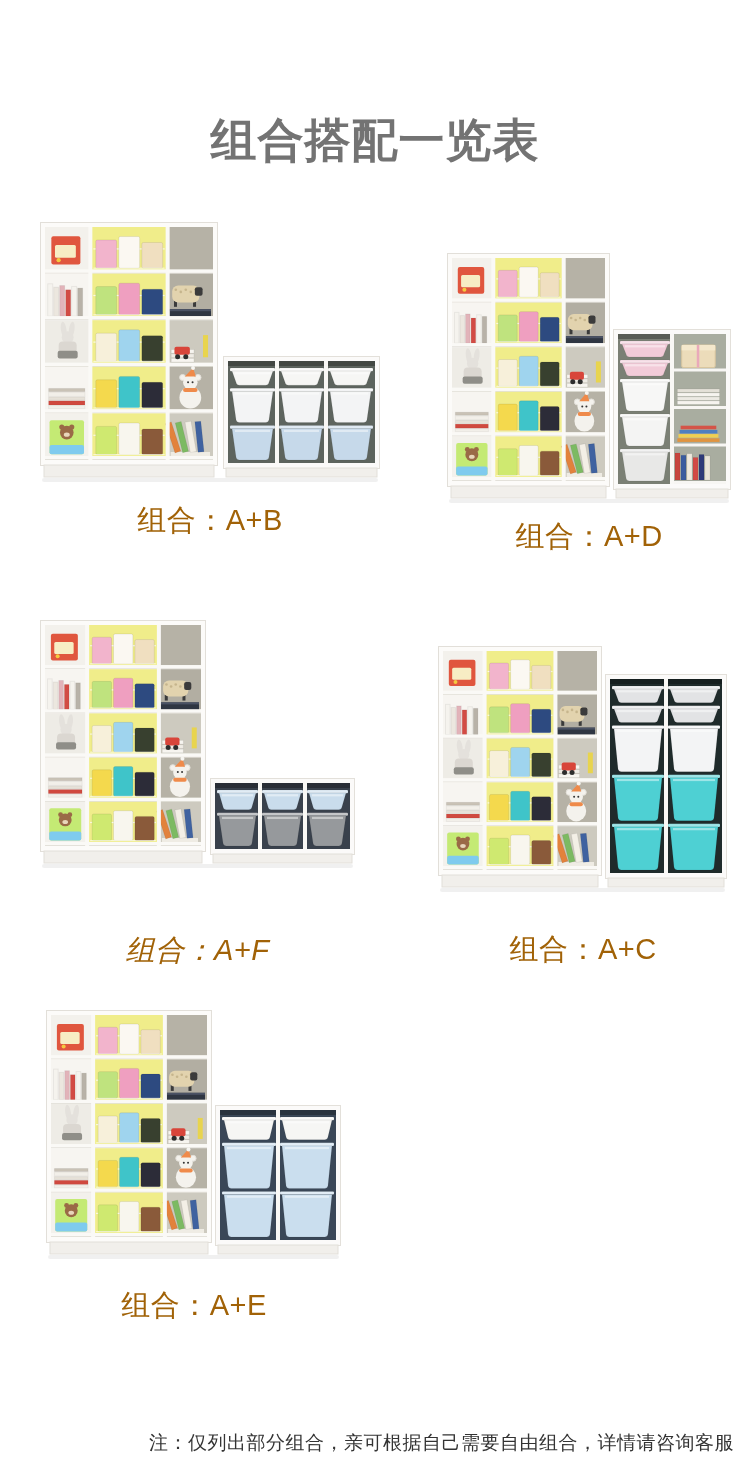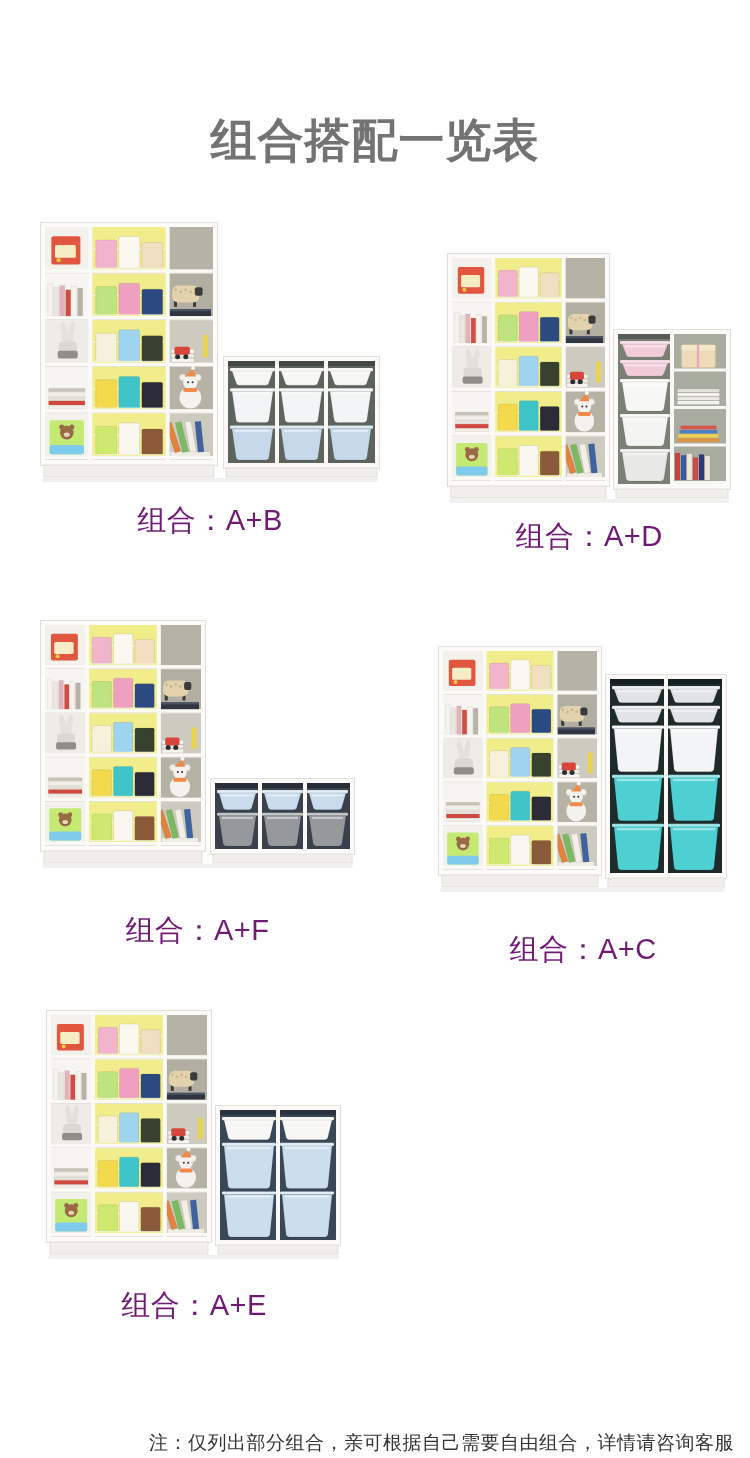--- a/index.html
+++ b/index.html
@@ -2,25 +2,25 @@
 <html><head>
 <meta charset="utf-8">
 <style>
   html,body{margin:0;padding:0;background:#ffffff;}
   body{font-family:"Liberation Sans","DejaVu Sans",sans-serif;}
   .page{position:relative;width:750px;height:1458px;background:#ffffff;overflow:hidden;}
   .title{position:absolute;left:0;top:84px;width:100%;text-align:center;
          font-size:46px;font-weight:800;color:#737373;letter-spacing:1px;line-height:1.1;}
   figure.combo{position:absolute;margin:0;padding:0;}
   figure.combo svg{display:block;}
-  figure.combo .cap{display:block;text-align:center;font-size:29px;color:#701a75;
+  figure.combo .cap{display:block;text-align:center;font-size:29px;color:#a16207;
                     font-weight:500;letter-spacing:0.5px;line-height:1.1;}
   .f0{left:40px;top:222px;width:340px;}  .f0 .cap{margin-top:21px;}
   .f1{left:447px;top:253px;width:284px;} .f1 .cap{margin-top:16px;}
-  .f2{left:40px;top:620px;width:315px;}  .f2 .cap{margin-top:45px;}
+  .f2{left:40px;top:620px;width:315px;}  .f2 .cap{margin-top:65px;font-style:italic;}
   .f3{left:438px;top:646px;width:290px;} .f3 .cap{margin-top:40px;}
   .f4{left:46px;top:1010px;width:296px;} .f4 .cap{margin-top:29px;}
   .footnote{position:absolute;top:1390px;right:16px;font-size:19px;color:#333333;
             letter-spacing:0.5px;margin-top:40px;}
 </style>
 </head>
 <body>
 
 <div class="page">
 

